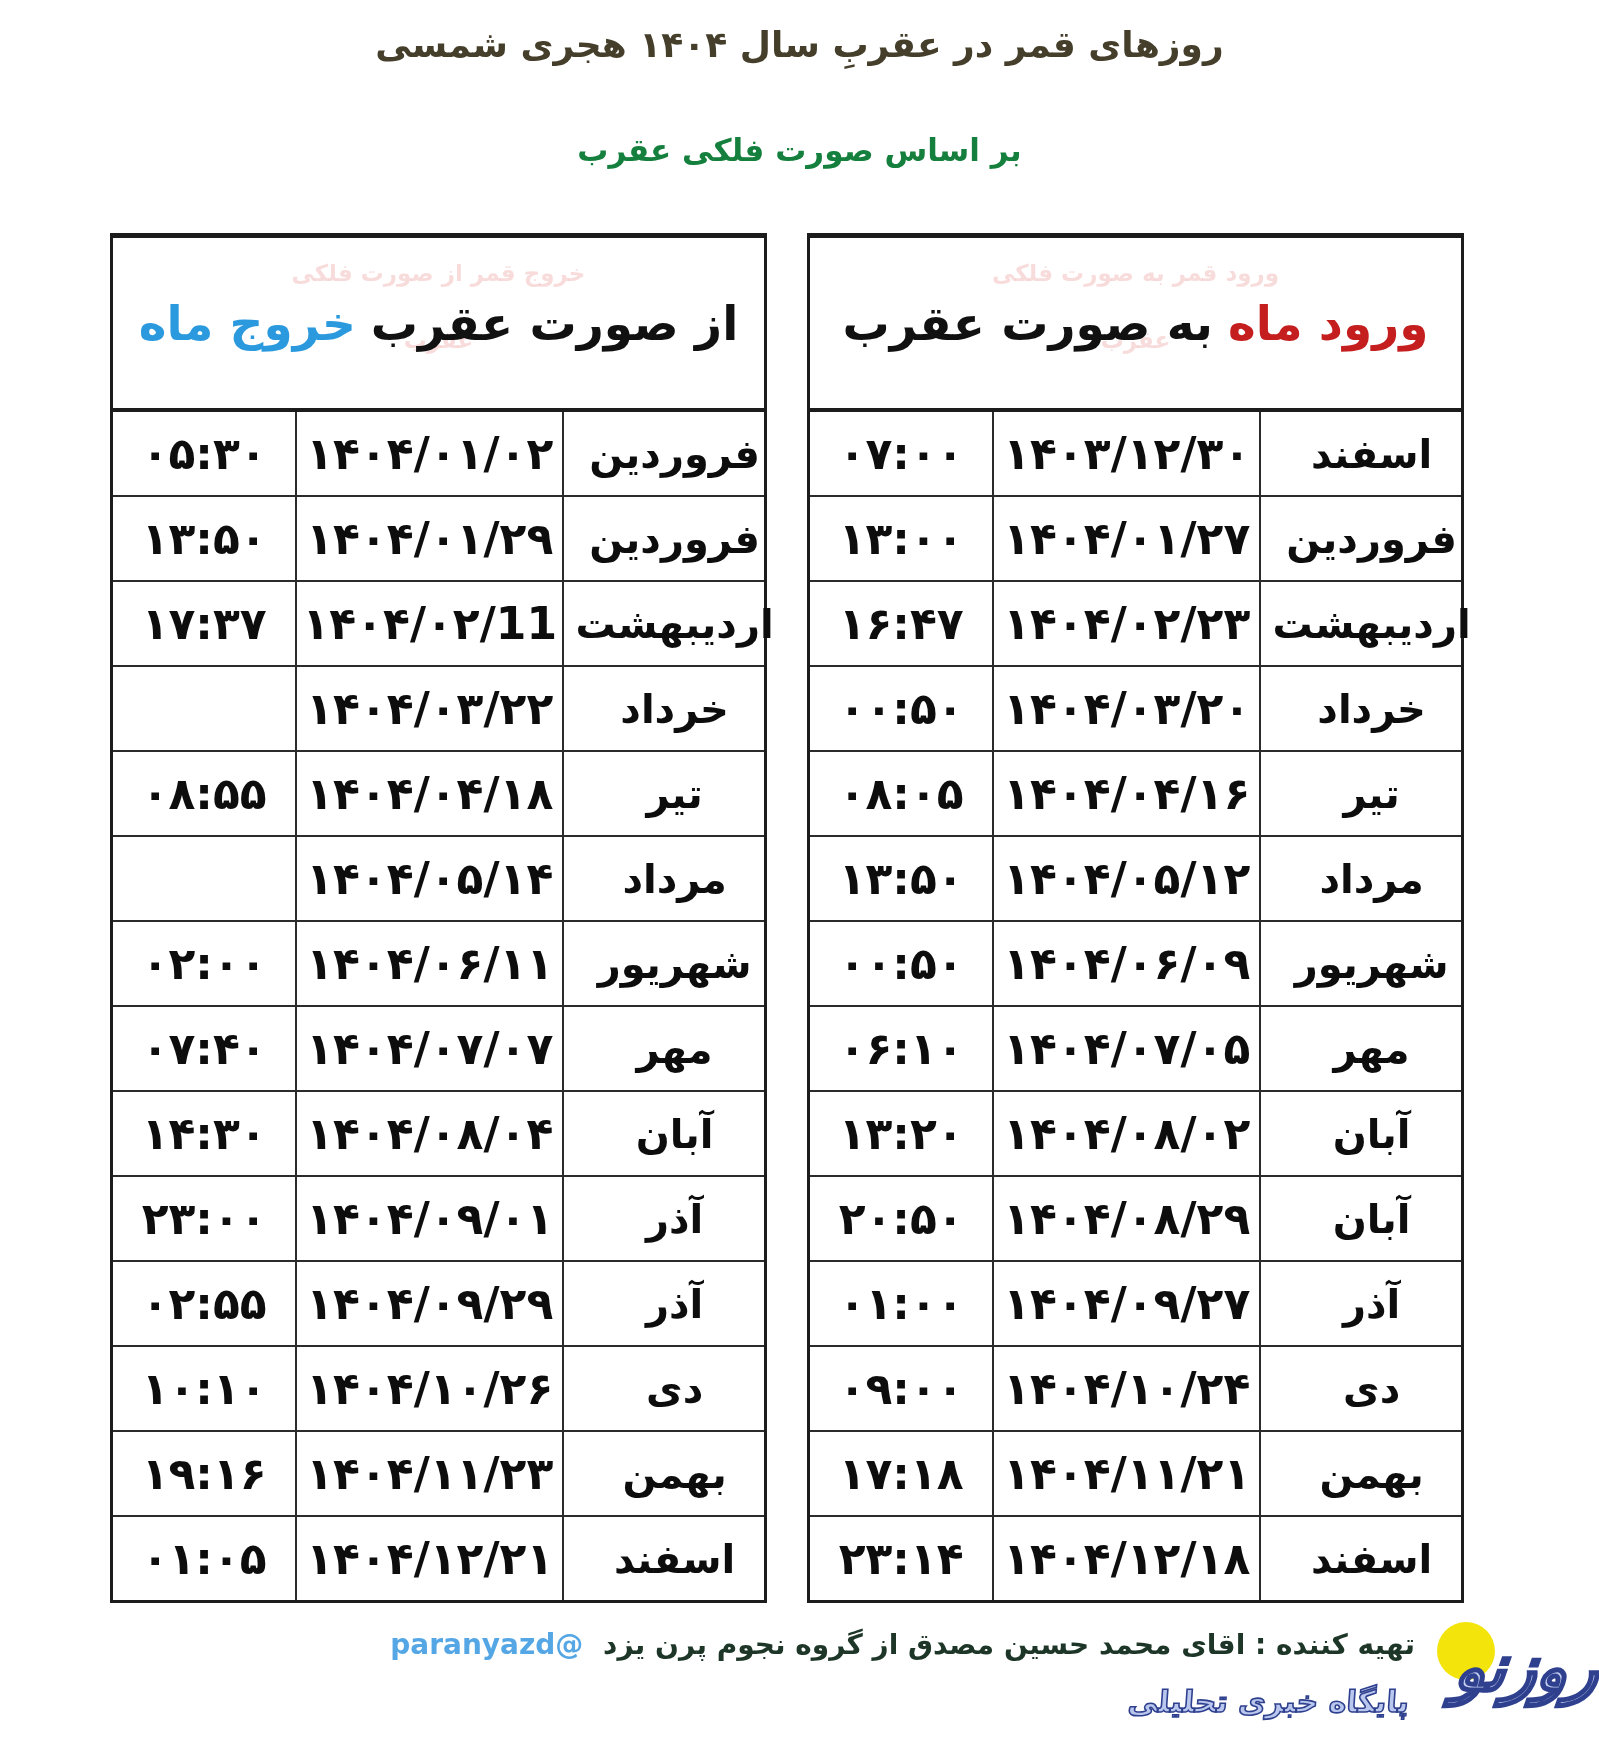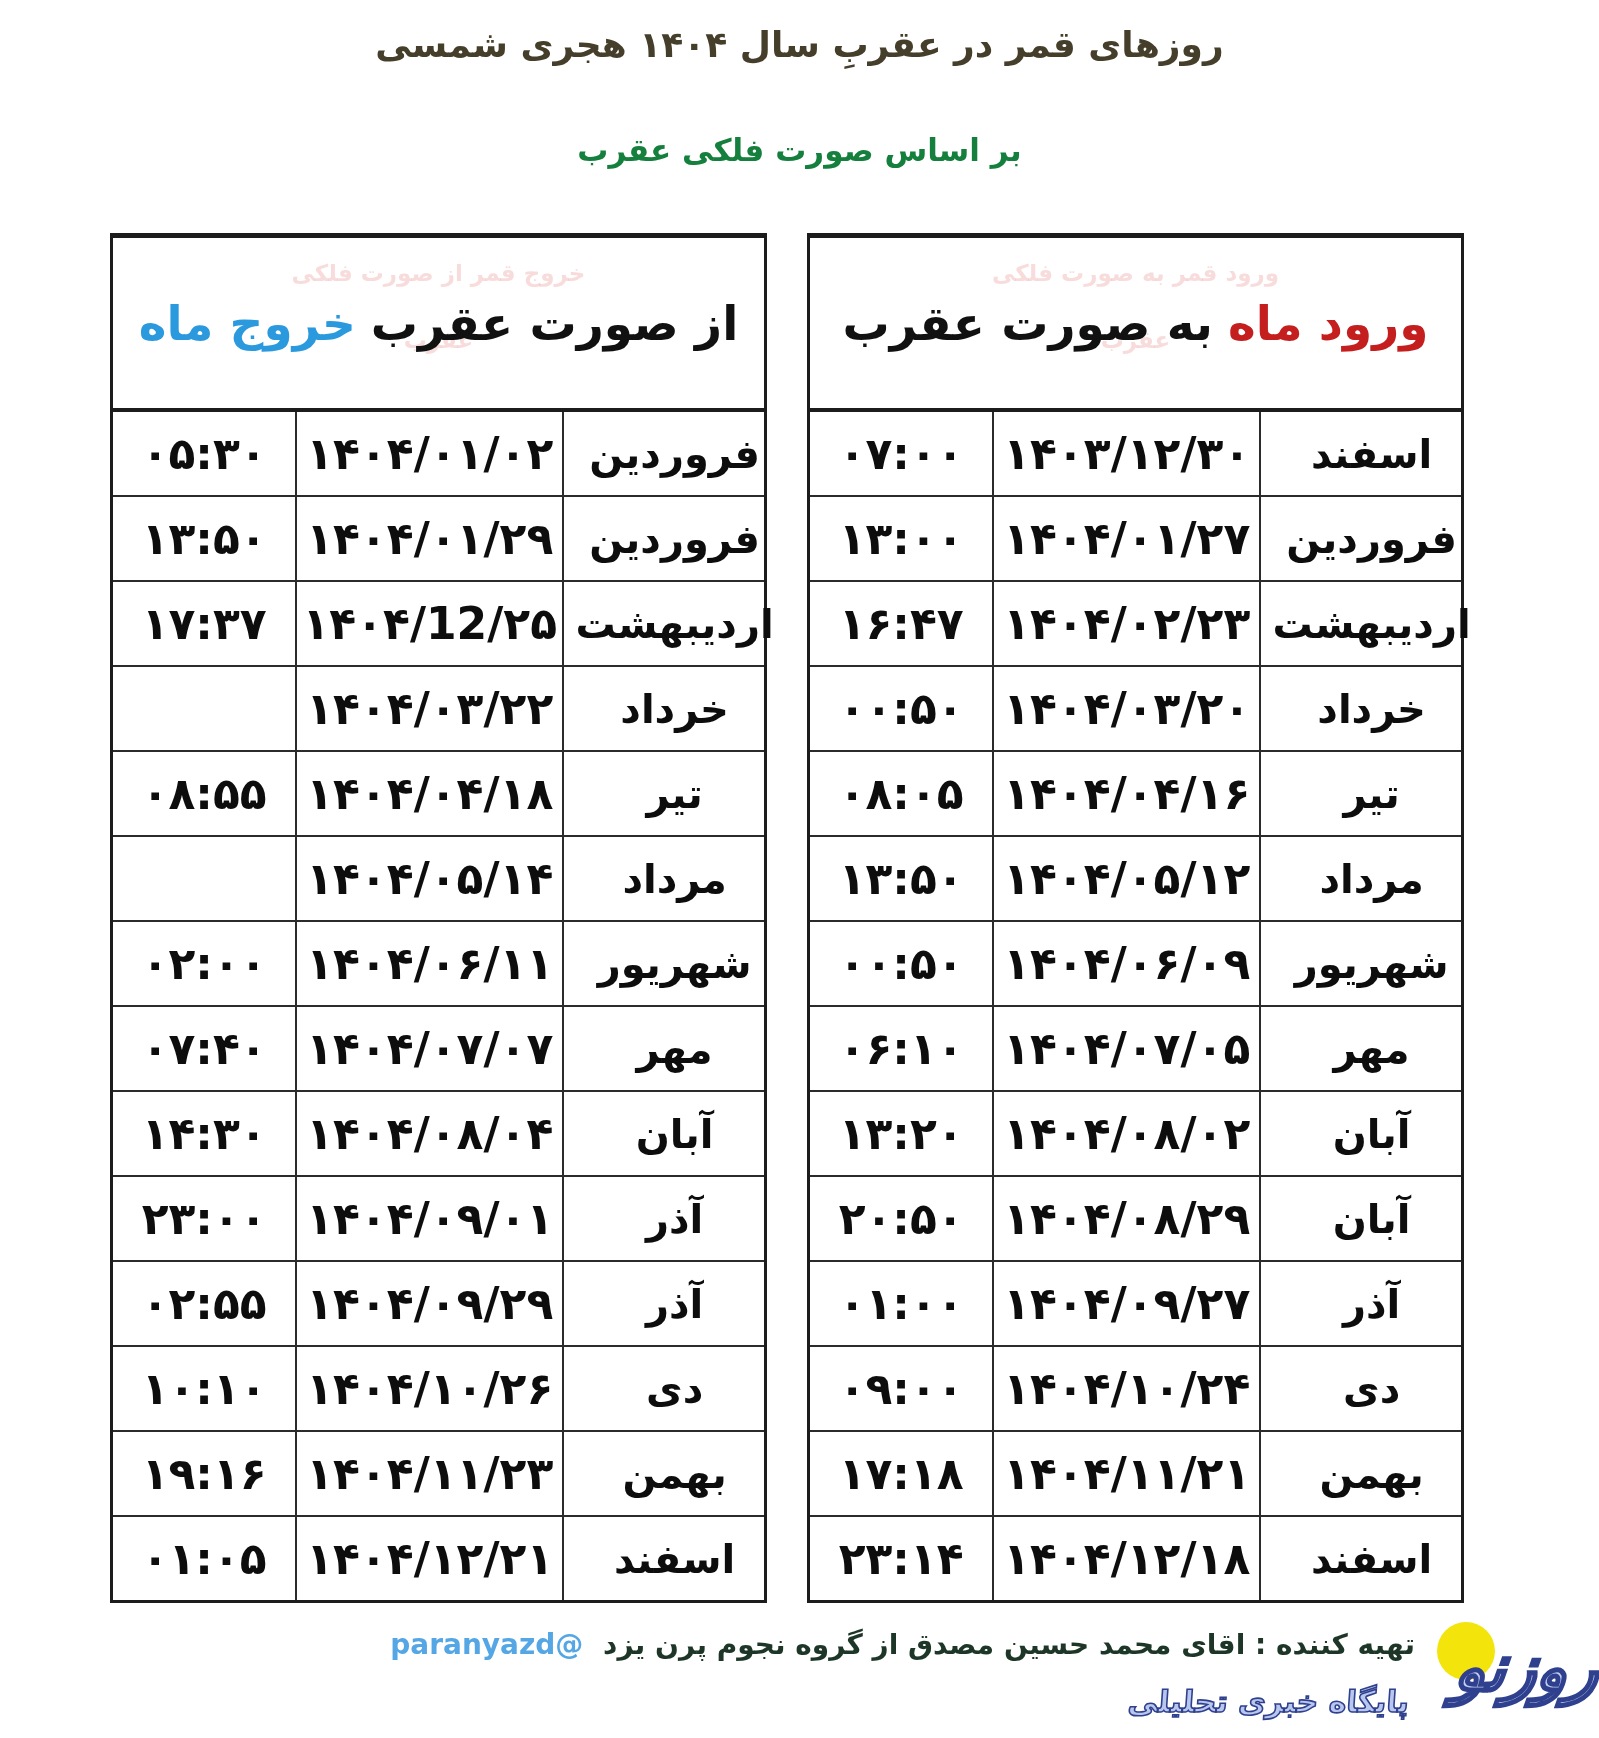--- a/index.html
+++ b/index.html
@@ -167,21 +167,21 @@
           <div class="cell date">۱۴۰۴/۰۱/۰۲</div>
           <div class="cell time">۰۵:۳۰</div>
         </div>
         <div class="wrow">
           <div class="cell month">فروردین</div>
           <div class="cell date">۱۴۰۴/۰۱/۲۹</div>
           <div class="cell time">۱۳:۵۰</div>
         </div>
         <div class="wrow">
           <div class="cell month">اردیبهشت</div>
-          <div class="cell date">۱۴۰۴/12/۲۵</div>
+          <div class="cell date">۱۴۰۴/۰۲/11</div>
           <div class="cell time">۱۷:۳۷</div>
         </div>
         <div class="wrow">
           <div class="cell month">خرداد</div>
           <div class="cell date">۱۴۰۴/۰۳/۲۲</div>
         </div>
         <div class="wrow">
           <div class="cell month">تیر</div>
           <div class="cell date">۱۴۰۴/۰۴/۱۸</div>
           <div class="cell time">۰۸:۵۵</div>

